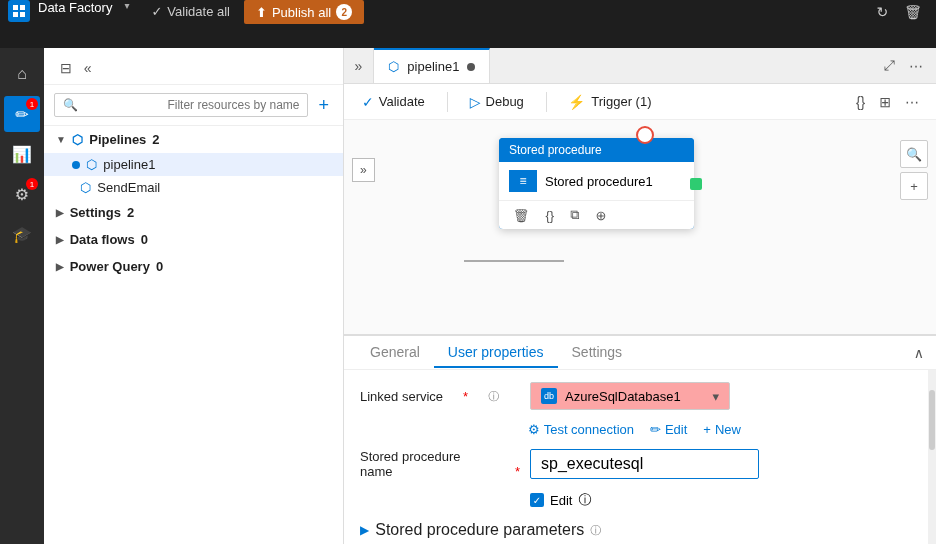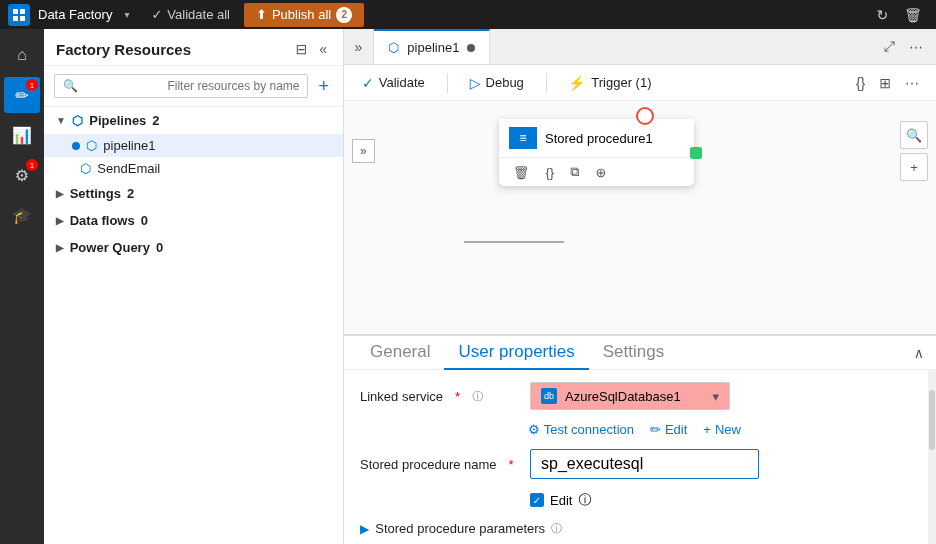--- a/index.html
+++ b/index.html
@@ -1,23 +1,23 @@
 <!DOCTYPE html>
 <html><head>
   <meta charset="utf-8">
   <style>
     * { box-sizing: border-box; margin: 0; padding: 0; font-family: 'Segoe UI', sans-serif; font-size: 13px; }
     body { background: #f0f0f0; width: 936px; height: 544px; overflow: hidden; display: flex; flex-direction: column; }
 
     
     .topbar {
-      height: 29px;
+      height: 48px;
       background: #1e1e1e;
       display: flex;
-      align-items: center;
+      align-items: flex-start;
       padding: 0 8px;
       gap: 4px;
       flex-shrink: 0;
     }
     .topbar-logo {
       width: 22px; height: 22px;
       background: #0078d4;
       border-radius: 3px;
       display: flex; align-items: center; justify-content: center;
       margin-right: 4px;
@@ -345,21 +345,21 @@
     }
     .bottom-panel-header {
       display: flex; align-items: center;
       border-bottom: 1px solid #eee;
       padding: 0 12px;
       height: 34px;
     }
     .bottom-tab {
       padding: 6px 14px;
       cursor: pointer;
-      font-size: 17px;
+      font-size: 14px;
       color: #888;
       border-bottom: 2px solid transparent;
     }
     .bottom-tab.active {
       color: #0078d4;
       border-bottom: 2px solid #0078d4;
     }
     .bottom-panel-collapse {
       margin-left: auto;
       background: none; border: none; cursor: pointer;
@@ -375,21 +375,21 @@
       display: flex;
       align-items: center;
       margin-bottom: 12px;
       gap: 10px;
     }
     .form-label {
       width: 160px;
       color: #1f1f1f;
       font-size: 13px;
       flex-shrink: 0;
-      display: flex; align-items: flex-end; gap: 12px;
+      display: flex; align-items: flex-end; gap: 20px;
     }
     .form-label .required { color: #e00; }
     .form-label .info-icon { color: #888; font-size: 11px; }
     .form-input-area {
       flex: 1;
       display: flex; align-items: center; gap: 8px;
     }
     .linked-service-select {
       display: flex; align-items: center;
       border: 1px solid #ccc;
@@ -432,21 +432,21 @@
       background: #0078d4;
       border-radius: 2px;
       display: flex; align-items: center; justify-content: center;
       color: #fff; font-size: 10px;
     }
     .stored-params-section {
       display: flex; align-items: center; gap: 6px;
       margin-bottom: 6px;
     }
     .params-chevron { color: #0078d4; font-size: 12px; cursor: pointer; }
-    .params-label { font-size: 13px; color: #1f1f1f; }
+    .params-label { font-size: 16px; color: #1f1f1f; }
     .params-info { color: #888; font-size: 11px; }
 
     
     .right-scrollbar {
       position: absolute;
       right: 0; top: 0; bottom: 0;
       width: 8px;
       background: #f0f0f0;
     }
     .right-scrollbar-thumb {
@@ -508,21 +508,20 @@
     </div>
     <div class="activity-icon">📊</div>
     <div class="activity-icon">⚙
       <span class="activity-badge">1</span>
     </div>
     <div class="activity-icon">🎓</div>
   </div>
 
   <div class="sidebar">
     <div class="sidebar-header">
-      <span class="sidebar-title">Factory Resources</span>
       <div class="sidebar-header-icons">
         <button class="sidebar-icon-btn">⊟</button>
         <button class="sidebar-icon-btn">«</button>
       </div>
     </div>
 
     <div class="sidebar-search">
       <div style="display:flex; align-items:center; gap:6px;">
         <div class="search-input-wrap" style="flex:1;">
           <span class="search-icon">🔍</span>
@@ -609,20 +608,23 @@
       </div>
     </div>
 
     <div class="canvas-area" style="position:relative;">
 
       <button style="position:absolute;top:38px;left:8px;background:#fff;border:1px solid #bbb;padding:4px 7px;cursor:pointer;color:#555;font-size:12px;">»</button>
 
       <div class="sp-node" style="position:absolute;top:18px;left:155px;width:195px;">
 
         <div class="sp-node-error"></div>
+        <div class="sp-node-header">
+          <span style="color:#fff;font-size:12px;">Stored procedure</span>
+        </div>
         <div class="sp-node-body">
           <div class="sp-node-icon">
             <span style="font-size:12px;">≡</span>
           </div>
           <span>Stored procedure1</span>
         </div>
         <div class="sp-node-footer">
           <button class="sp-node-footer-btn">🗑</button>
           <button class="sp-node-footer-btn">{}</button>
           <button class="sp-node-footer-btn">⧉</button>

